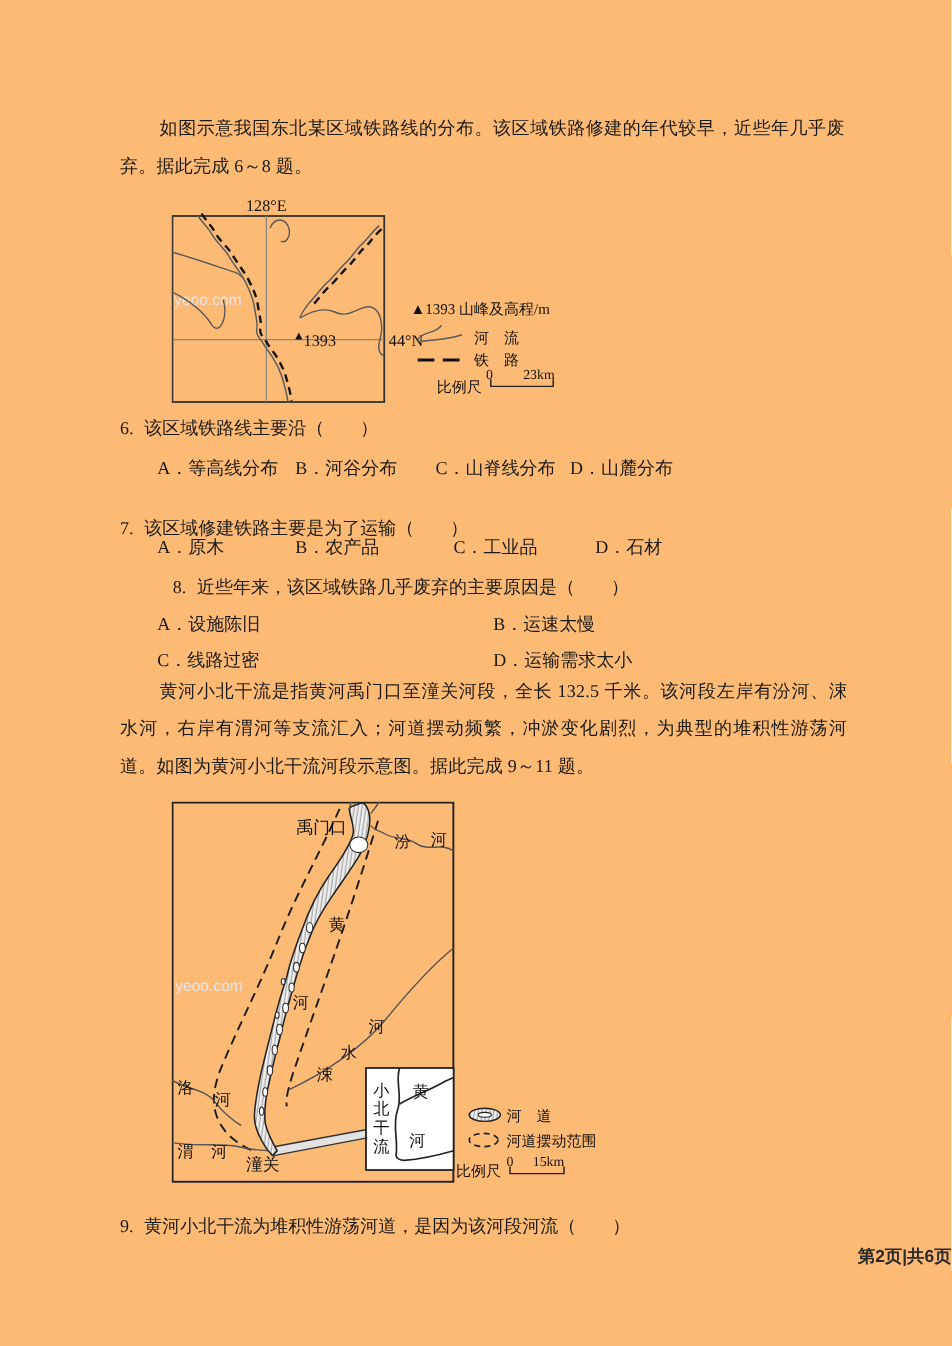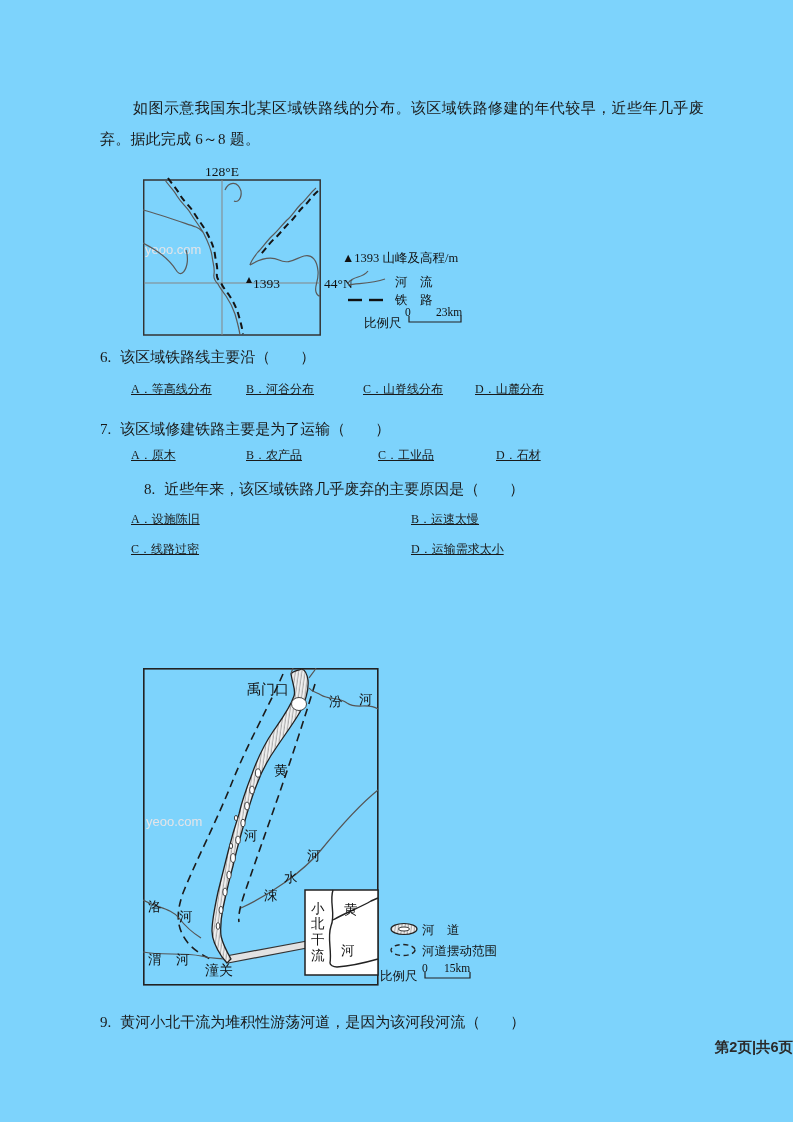--- a/index.html
+++ b/index.html
@@ -1,22 +1,22 @@
 <!DOCTYPE html>
 <html><head>
 <meta charset="utf-8">
 <style>
   html,body{margin:0;padding:0;background:#fff;}
-  .page{position:relative;width:793px;height:1122px;background:#7dd3fc;overflow:hidden;
+  .page{position:relative;width:793px;height:1122px;background:#fdba74;overflow:hidden;
         font-family:"Liberation Serif","DejaVu Serif",serif;color:#1a1a1a;}
   .para{position:absolute;font-size:15px;line-height:31px;text-align:justify;
         text-indent:2.2em;letter-spacing:.2px;}
   .qstem{position:absolute;font-size:15px;white-space:nowrap;}
   .qnum{margin-right:9px;}
-  .opt{position:absolute;font-size:12px;white-space:nowrap;text-decoration:underline;}
+  .opt{position:absolute;font-size:15px;white-space:nowrap;}
   .footer{position:absolute;left:0;right:0;text-align:right;
           font-family:"Liberation Sans","DejaVu Sans",sans-serif;
           font-size:14.5px;font-weight:600;color:#2b2b2b;}
   svg{position:absolute;}
   svg text{font-family:"Liberation Serif","DejaVu Serif",serif;fill:#111;}
   .maplab{font-size:13.5px;}
   .maplab-big{font-size:14px;}
   .leglab{font-size:12.5px;}
   .num{font-size:11.5px;}
   .wm{font-size:13px;fill:#e4e4e8;font-family:"Liberation Sans",sans-serif;}
@@ -78,36 +78,37 @@
   </svg>
 
   <div class="qstem" style="left:100px;top:348px;">
     <span class="qnum">6.</span><span>该区域铁路线主要沿（　　）</span>
   </div>
   <span class="opt" style="left:131px;top:381px;">A．等高线分布</span>
   <span class="opt" style="left:246px;top:381px;">B．河谷分布</span>
   <span class="opt" style="left:363px;top:381px;">C．山脊线分布</span>
   <span class="opt" style="left:475px;top:381px;">D．山麓分布</span>
 
-  <div class="qstem" style="left:100px;top:420px;">
+  <div class="qstem" style="left:100px;top:431px;">
     <span class="qnum">7.</span><span>该区域修建铁路主要是为了运输（　　）</span>
   </div>
   <span class="opt" style="left:131px;top:447px;">A．原木</span>
   <span class="opt" style="left:246px;top:447px;">B．农产品</span>
   <span class="opt" style="left:378px;top:447px;">C．工业品</span>
   <span class="opt" style="left:475px;top:447px;margin-left:21px;">D．石材</span>
 
   <div class="qstem" style="left:100px;top:480px;margin-left:44px;">
     <span class="qnum">8.</span><span>近些年来，该区域铁路几乎废弃的主要原因是（　　）</span>
   </div>
   <span class="opt" style="left:131px;top:511px;">A．设施陈旧</span>
   <span class="opt" style="left:411px;top:511px;">B．运速太慢</span>
   <span class="opt" style="left:131px;top:541px;">C．线路过密</span>
   <span class="opt" style="left:411px;top:541px;">D．运输需求太小</span>
 
+  <div class="para" style="left:100px;top:562px;width:606px;">黄河小北干流是指黄河禹门口至潼关河段，全长 132.5 千米。该河段左岸有汾河、涑水河，右岸有渭河等支流汇入；河道摆动频繁，冲淤变化剧烈，为典型的堆积性游荡河道。如图为黄河小北干流河段示意图。据此完成 9～11 题。</div>
 
   <svg style="left:143px;top:668px;" width="360" height="318" viewBox="0 0 360 318">
     <defs>
       <pattern id="hatch2" width="3.2" height="6" patternUnits="userSpaceOnUse" patternTransform="rotate(8)">
         <rect width="3.2" height="6" fill="#efefef"></rect>
         <line x1="1" y1="0" x2="1" y2="6" stroke="#9c9c9c" stroke-width="0.9"></line>
       </pattern>
     </defs>
 
     <rect x="0.8" y="0.8" width="234" height="316" fill="none" stroke="#222" stroke-width="1.6"></rect>

